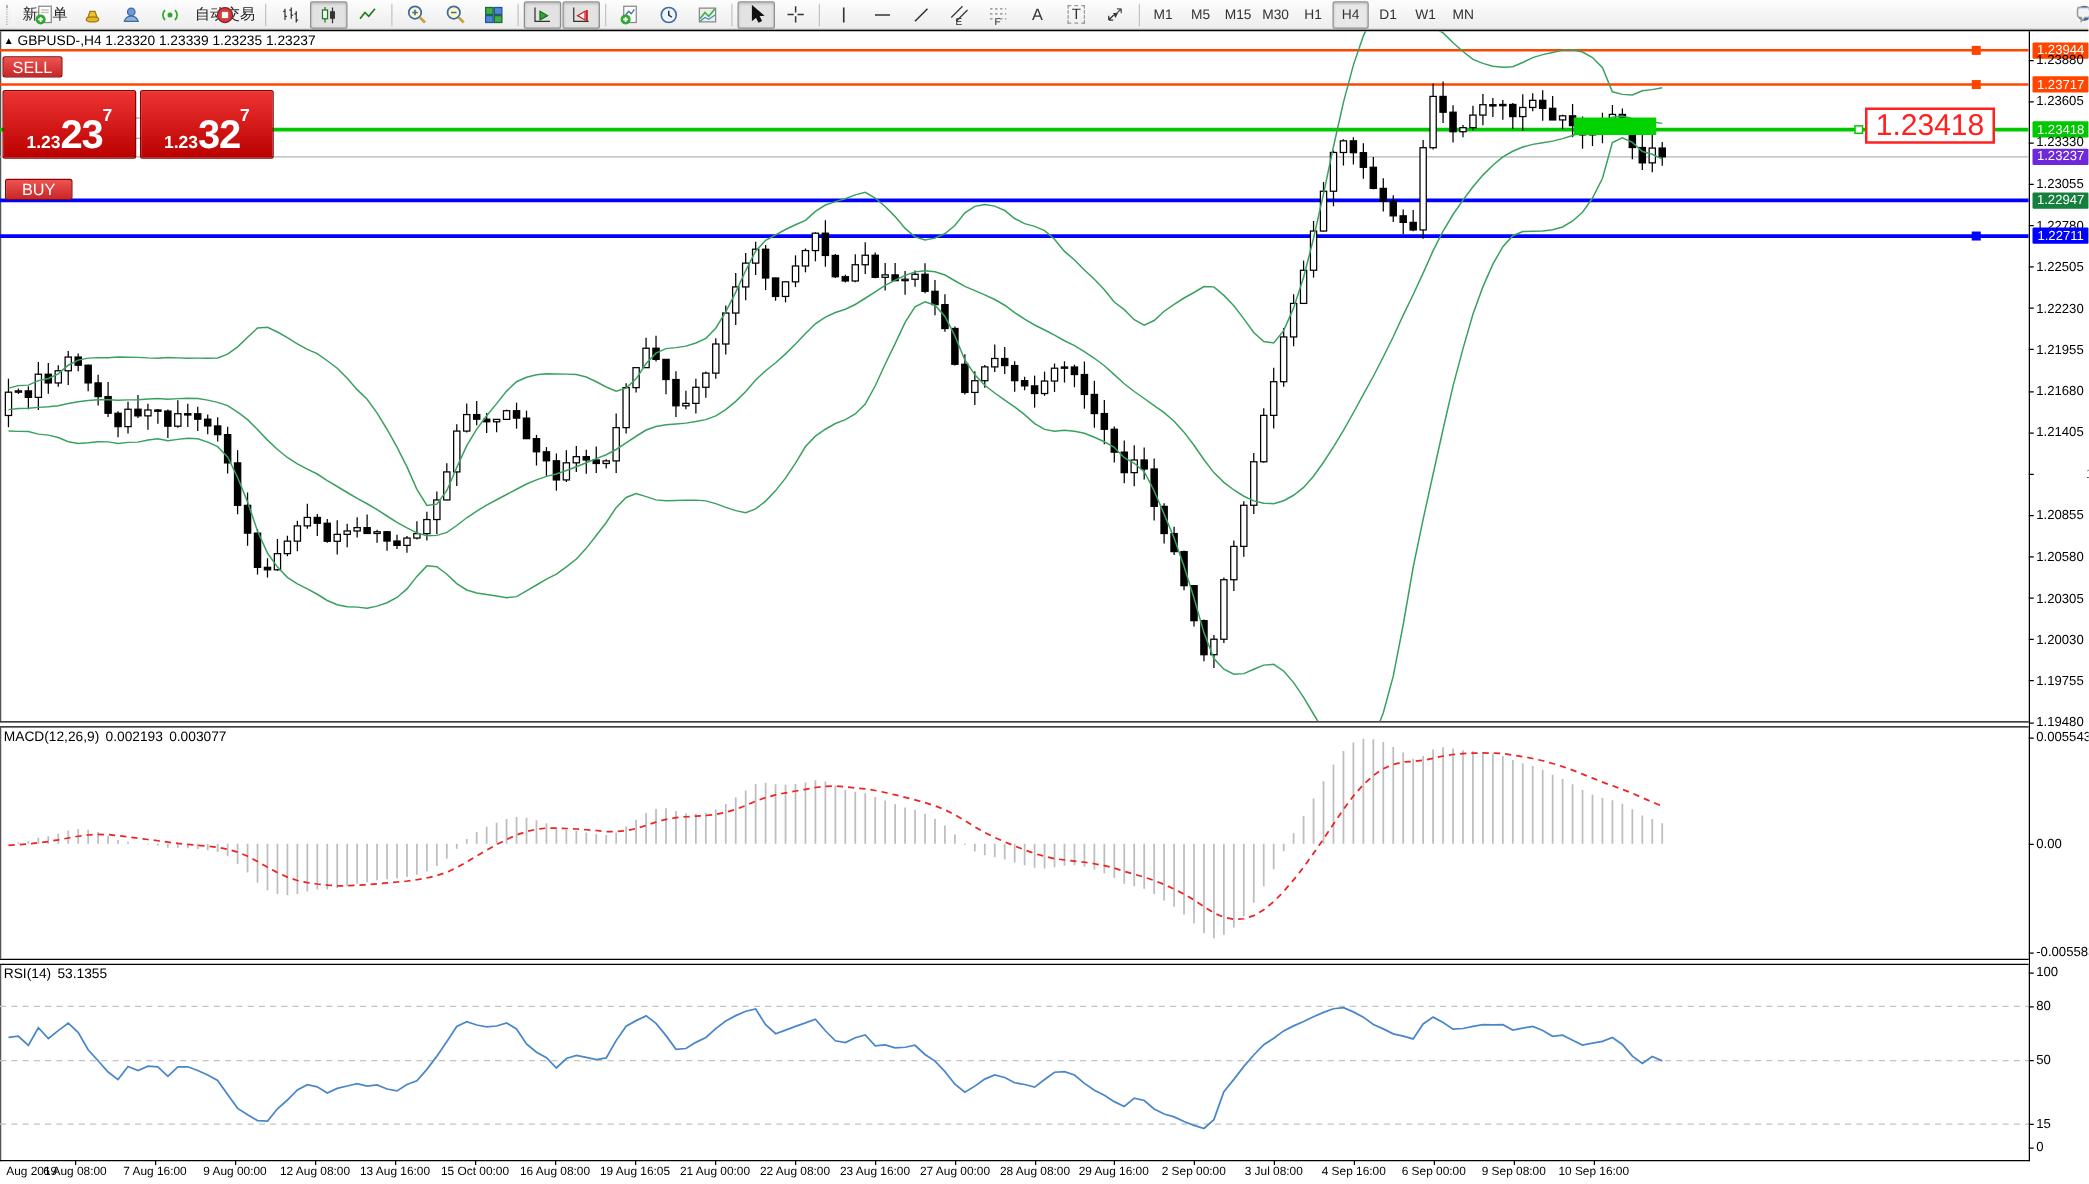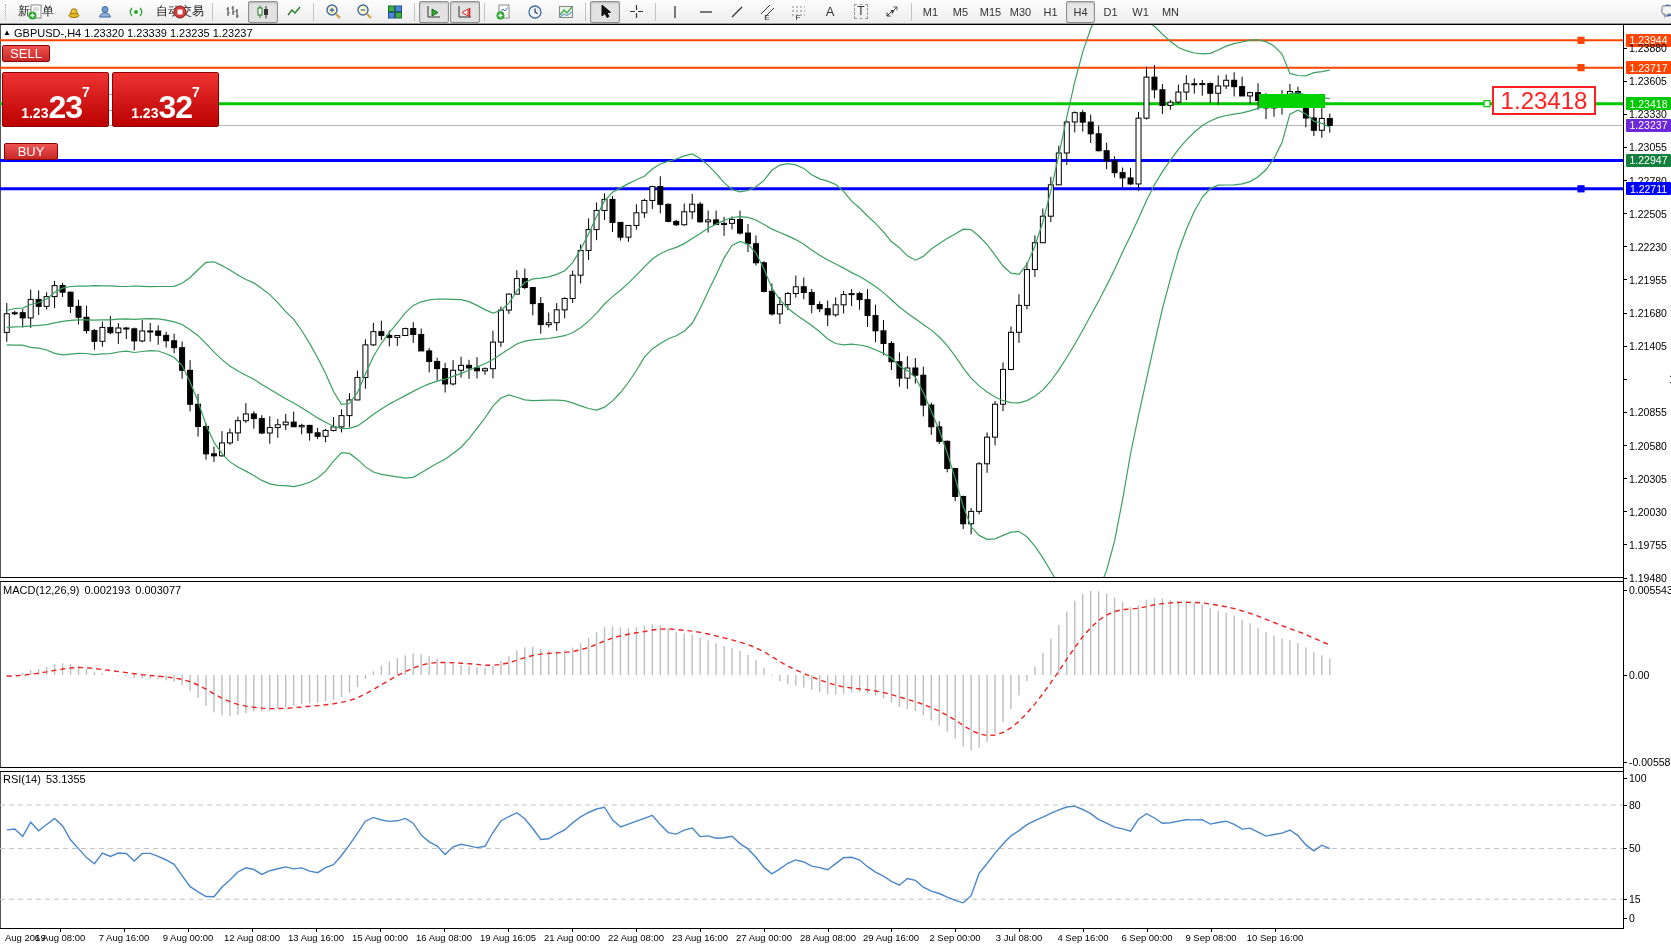--- a/index.html
+++ b/index.html
@@ -905,21 +905,21 @@
       <span class="date-label" style="left: 60px;">6 Aug 08:00</span>
       <div class="date-tick" style="left: 124px;"></div>
       <span class="date-label" style="left: 124px;">7 Aug 16:00</span>
       <div class="date-tick" style="left: 188px;"></div>
       <span class="date-label" style="left: 188px;">9 Aug 00:00</span>
       <div class="date-tick" style="left: 252px;"></div>
       <span class="date-label" style="left: 252px;">12 Aug 08:00</span>
       <div class="date-tick" style="left: 316px;"></div>
       <span class="date-label" style="left: 316px;">13 Aug 16:00</span>
       <div class="date-tick" style="left: 380px;"></div>
-      <span class="date-label" style="left: 380px;">15 Aug 00:00</span>
+      <span class="date-label" style="left: 380px;">15 Oct 00:00</span>
       <div class="date-tick" style="left: 444px;"></div>
       <span class="date-label" style="left: 444px;">16 Aug 08:00</span>
       <div class="date-tick" style="left: 508px;"></div>
       <span class="date-label" style="left: 508px;">19 Aug 16:05</span>
       <div class="date-tick" style="left: 572px;"></div>
       <span class="date-label" style="left: 572px;">21 Aug 00:00</span>
       <div class="date-tick" style="left: 636px;"></div>
       <span class="date-label" style="left: 636px;">22 Aug 08:00</span>
       <div class="date-tick" style="left: 700px;"></div>
       <span class="date-label" style="left: 700px;">23 Aug 16:00</span>

